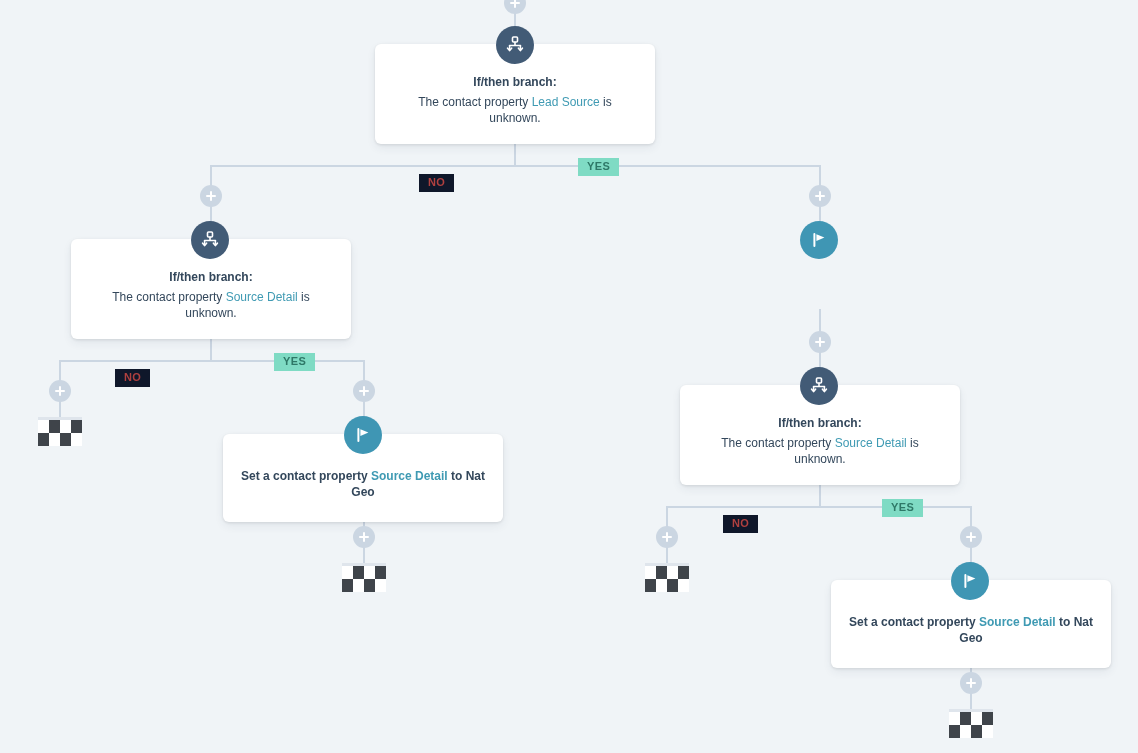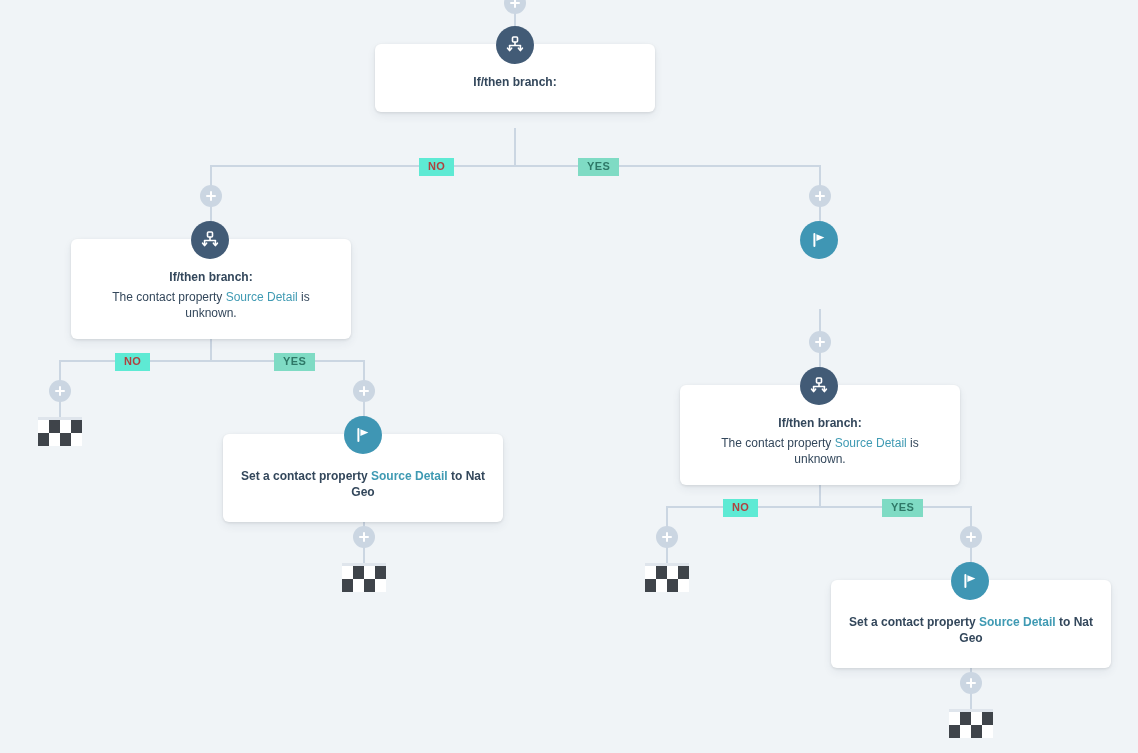--- a/index.html
+++ b/index.html
@@ -115,22 +115,23 @@
   .badge {
     position: absolute;
     font-size: 11px;
     font-weight: bold;
     letter-spacing: 0.4px;
     padding: 2px 9px 3px;
     z-index: 4;
     line-height: 13px;
   }
   .badge.no {
-    background: #5eead4;
+    background: #0f172a;
     color: #b0403f;
+    margin-top: 16px;
   }
   .badge.yes {
     background: #7fdbc4;
     color: #2e7867;
   }
 
   
   .endflag {
     position: absolute;
     width: 44px;
@@ -196,20 +197,21 @@
   <div class="plus" style="left:49px;  top:380px;"></div>
   <div class="plus" style="left:353px; top:380px;"></div>
   <div class="plus" style="left:809px; top:331px;"></div>
   <div class="plus" style="left:353px; top:526px;"></div>
   <div class="plus" style="left:656px; top:526px;"></div>
   <div class="plus" style="left:960px; top:526px;"></div>
   <div class="plus" style="left:960px; top:672px;"></div>
 
   <div class="card branch" style="left:375px; top:44px;">
     <div class="card-title">If/then branch:</div>
+    <div class="card-text"><span>The contact property </span><span class="prop">Lead Source</span><span> is unknown.</span></div>
   </div>
   <div class="node-icon branch-icon" style="left:496px; top:26px;">
     <svg width="20" height="20" viewBox="0 0 20 20">
       <rect x="7.5" y="2" width="5" height="5" rx="1" fill="none" stroke="#fff" stroke-width="1.6"></rect>
       <path d="M10 7.2 V10.5 M4.5 10.5 H15.5 M4.6 10.5 V15 M15.4 10.5 V15" fill="none" stroke="#fff" stroke-width="1.6" stroke-linecap="round"></path>
       <path d="M2.6 13.2 L4.6 15.6 L6.6 13.2" fill="none" stroke="#fff" stroke-width="1.6" stroke-linecap="round" stroke-linejoin="round"></path>
       <path d="M13.4 13.2 L15.4 15.6 L17.4 13.2" fill="none" stroke="#fff" stroke-width="1.6" stroke-linecap="round" stroke-linejoin="round"></path>
     </svg>
   </div>
 

